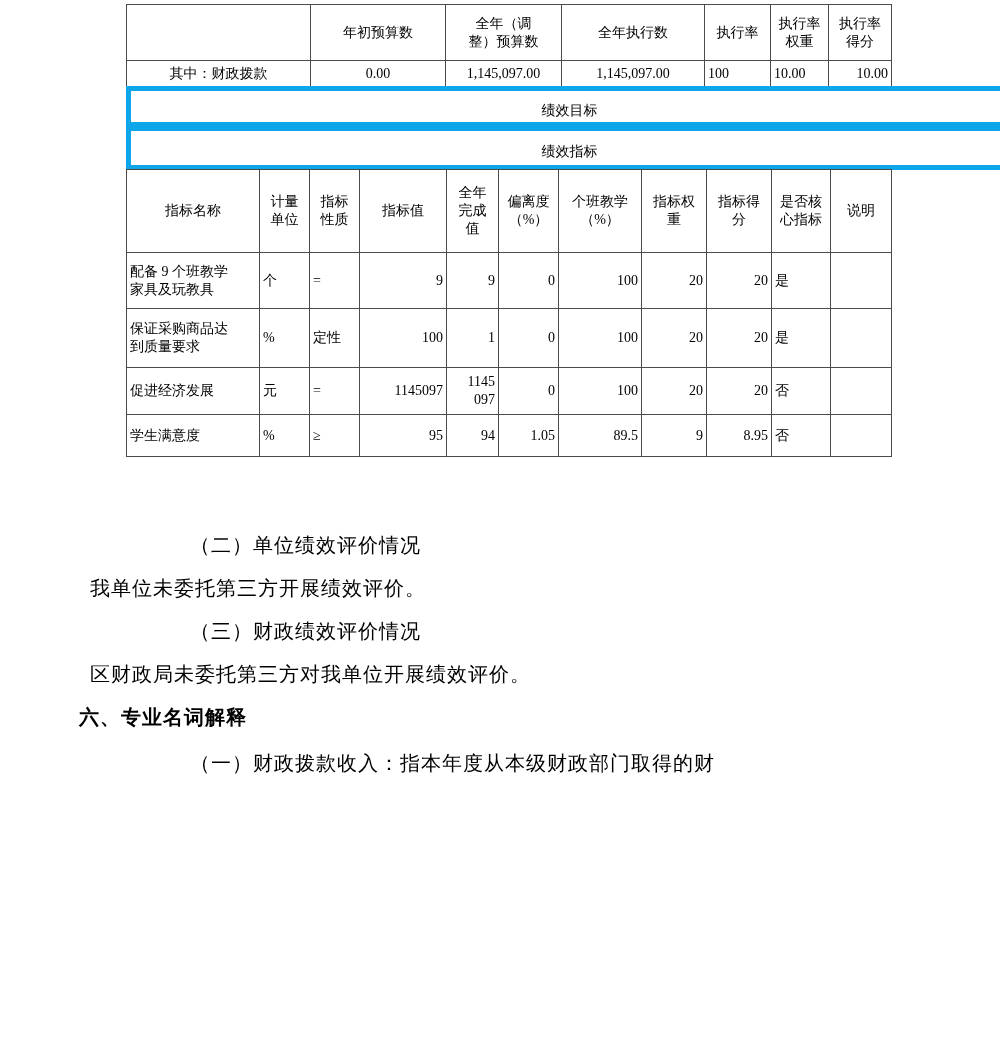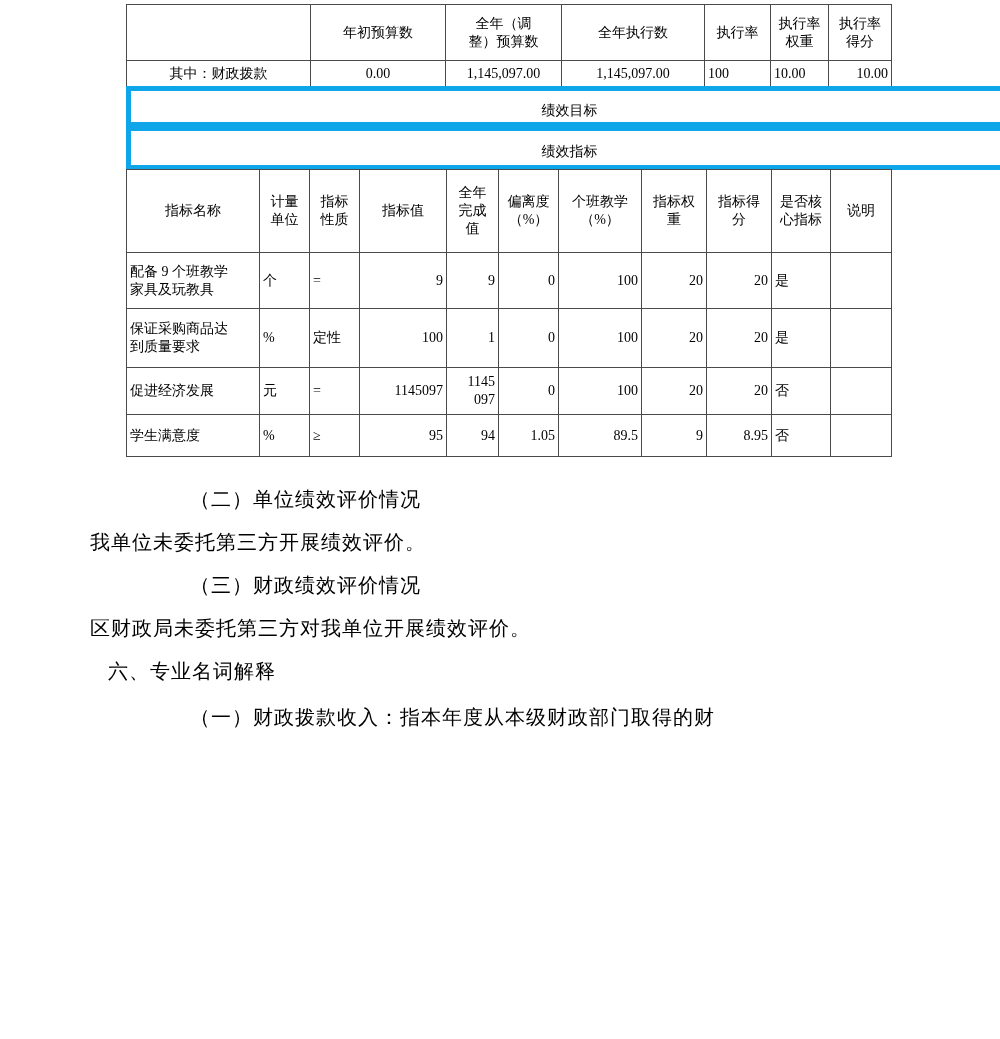--- a/index.html
+++ b/index.html
@@ -25,31 +25,31 @@
   .l { text-align:left; padding-left:3px; }
   .r { text-align:right; padding-right:3px; }
 
   .band {
     width:887px; margin-top:-1px;
     border:5px solid #0ea5e9;
     height:41px; line-height:39px;
     text-align:center; font-size:14px;
   }
 
-  .text-section { margin-top:32px; letter-spacing:1px; }
+  .text-section { margin-top:78px; letter-spacing:1px; }
   .text-section p {
     font-size:20px; line-height:21px;
     margin:0 0 22px 0;
   }
   .p-paren { padding-left:190px; }
   .p-body  { padding-left:90px; }
   .p-bold-heading {
     font-family:"Liberation Sans","DejaVu Sans",sans-serif;
-    font-weight:normal; font-size:22px; line-height:24px;
-    padding-left:108px;
+    font-weight:bold; font-size:22px; line-height:24px;
+    padding-left:79px;
     margin:2px 0 25px 0 !important;
   }
 </style>
 </head>
 <body>
 
 <div class="doc">
 
   <table>
     <colgroup>

